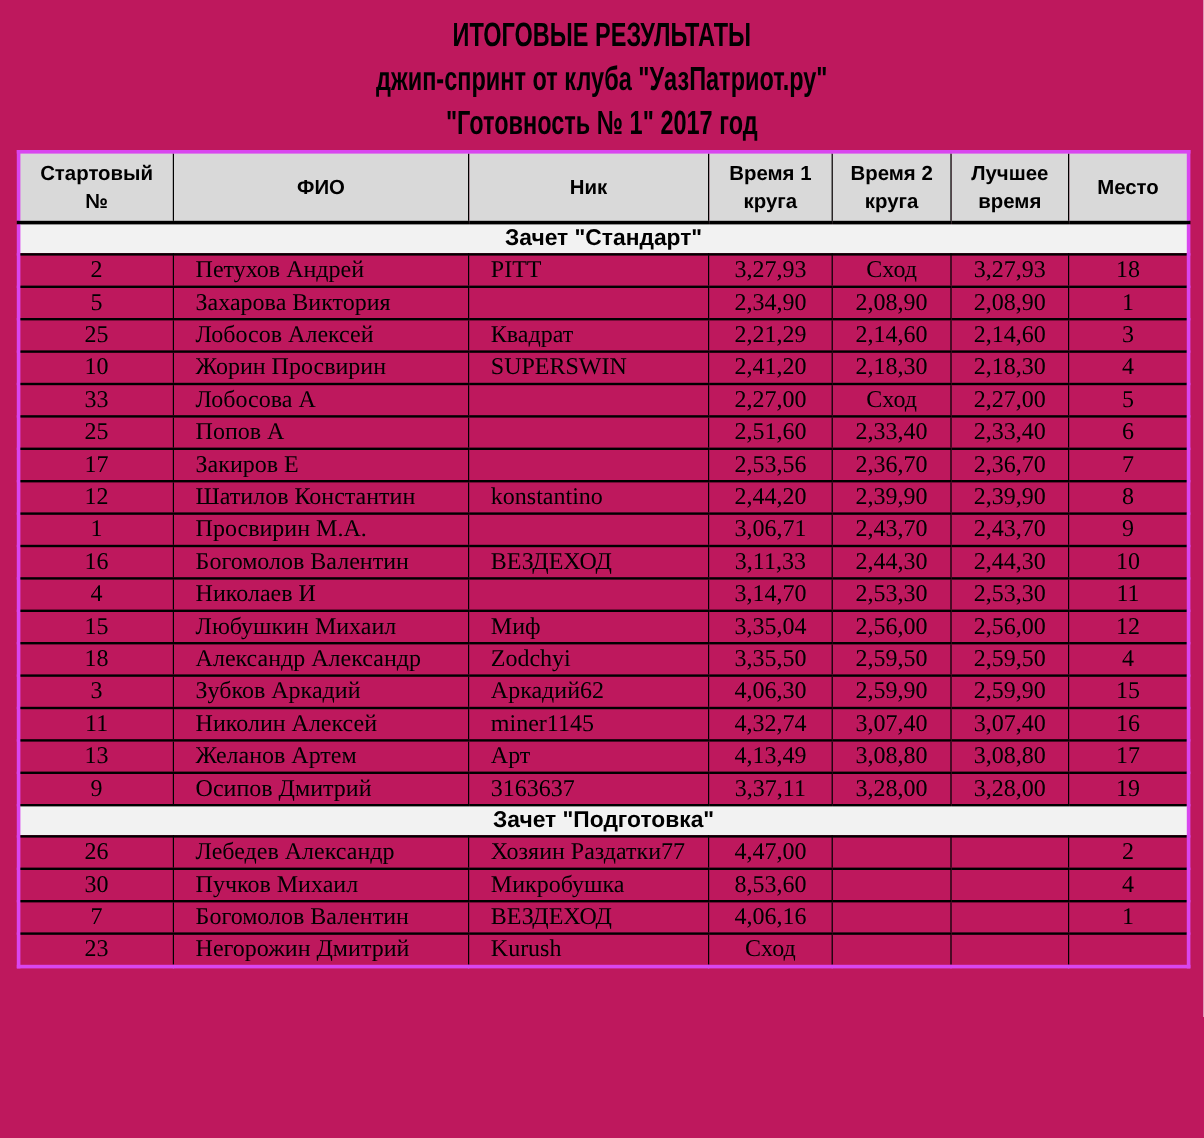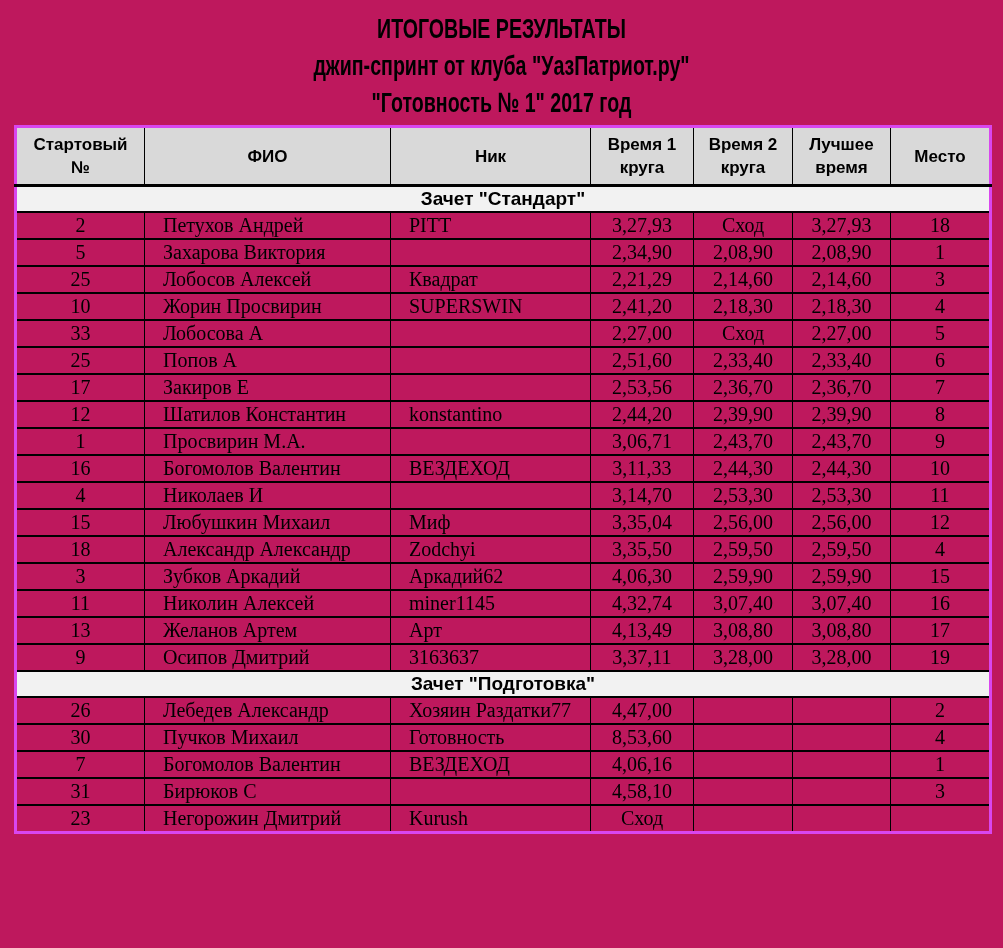--- a/index.html
+++ b/index.html
@@ -242,45 +242,36 @@
           <td class="c-left">Лебедев Александр</td>
           <td class="c-left">Хозяин Раздатки77</td>
           <td class="c-center">4,47,00</td>
           <td class="c-center"></td>
           <td class="c-center"></td>
           <td class="c-center">2</td>
         </tr>
         <tr>
           <td class="c-center">30</td>
           <td class="c-left">Пучков Михаил</td>
-          <td class="c-left">Готовность</td>
+          <td class="c-left">Микробушка</td>
           <td class="c-center">8,53,60</td>
           <td class="c-center"></td>
           <td class="c-center"></td>
           <td class="c-center">4</td>
         </tr>
         <tr>
           <td class="c-center">7</td>
           <td class="c-left">Богомолов Валентин</td>
           <td class="c-left">ВЕЗДЕХОД</td>
           <td class="c-center">4,06,16</td>
           <td class="c-center"></td>
           <td class="c-center"></td>
           <td class="c-center">1</td>
         </tr>
         <tr>
-          <td class="c-center">31</td>
-          <td class="c-left">Бирюков С</td>
-          <td class="c-left"></td>
-          <td class="c-center">4,58,10</td>
-          <td class="c-center"></td>
-          <td class="c-center"></td>
-          <td class="c-center">3</td>
-        </tr>
-        <tr>
           <td class="c-center">23</td>
           <td class="c-left">Негорожин Дмитрий</td>
           <td class="c-left">Kurush</td>
           <td class="c-center">Сход</td>
           <td class="c-center"></td>
           <td class="c-center"></td>
           <td class="c-center"></td>
         </tr>
       </tbody>
   </table>

